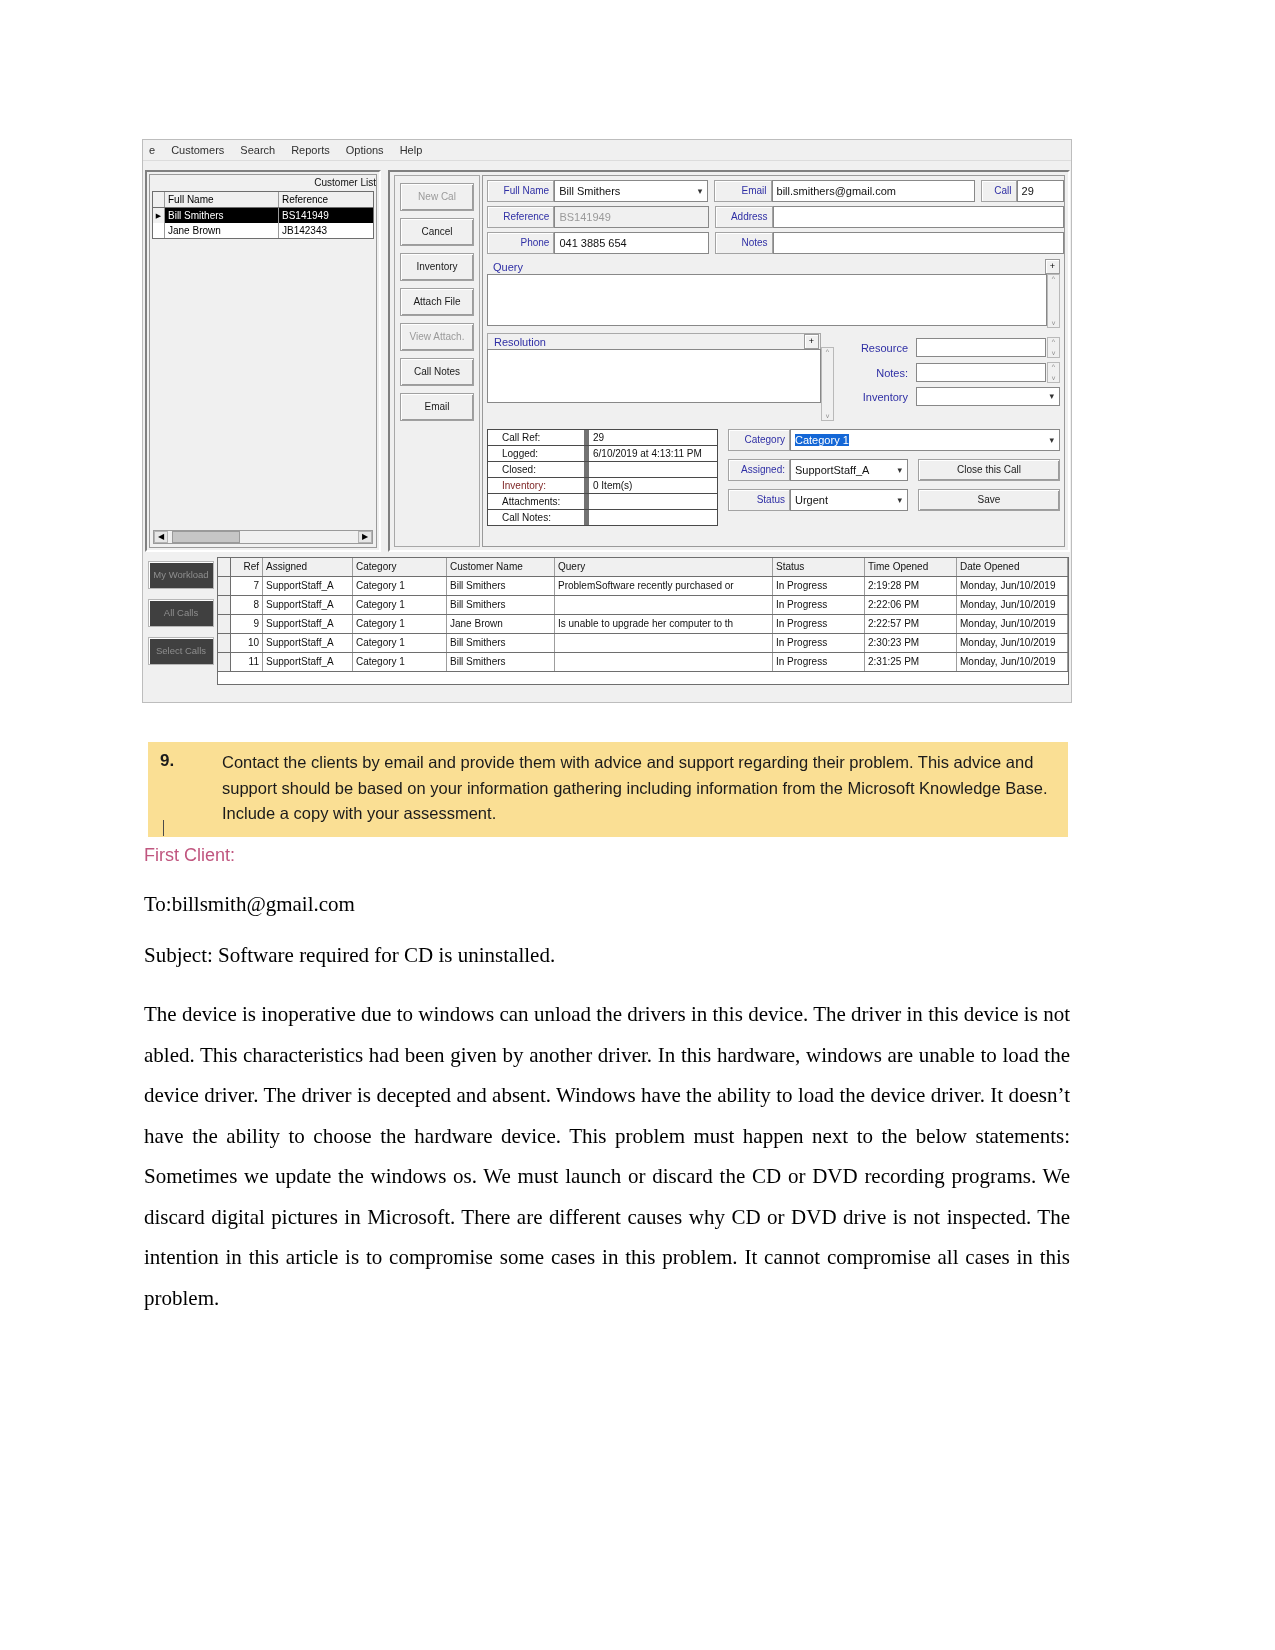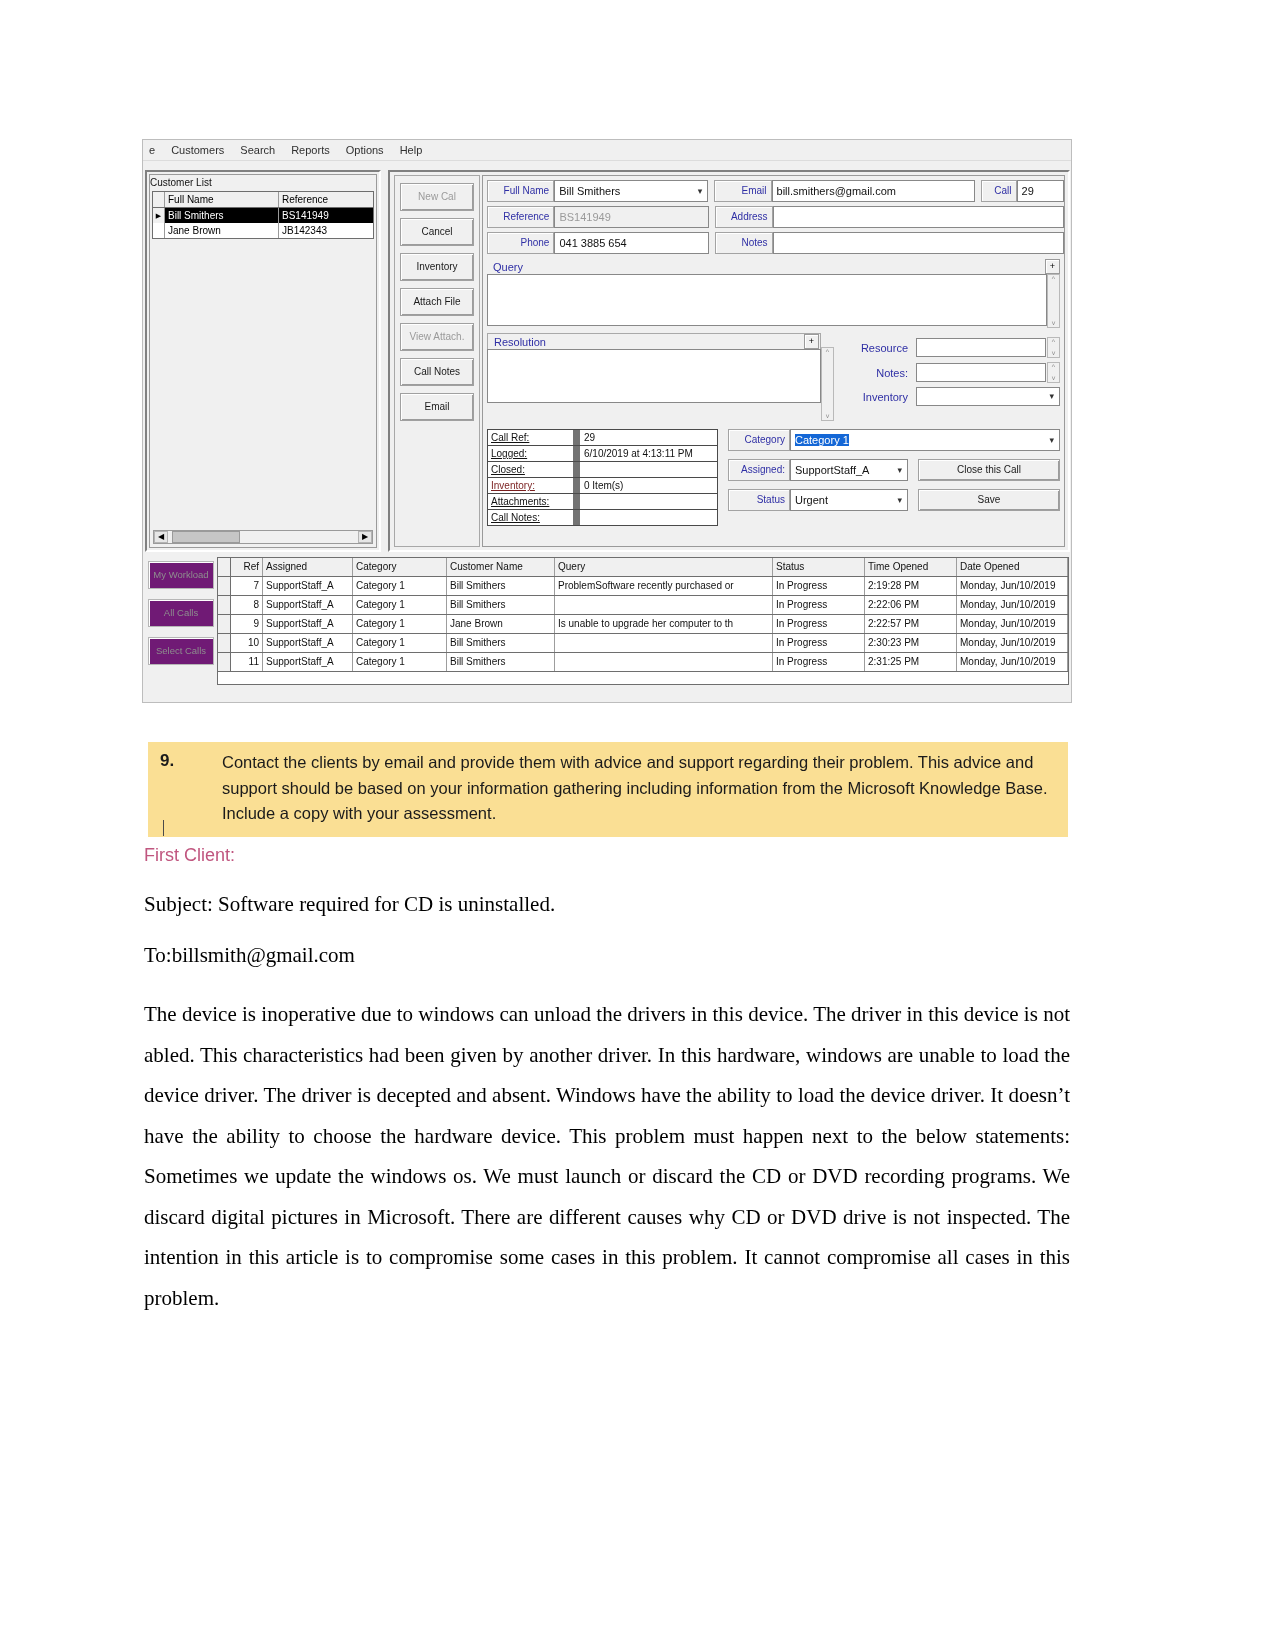--- a/index.html
+++ b/index.html
@@ -18,21 +18,21 @@
   .titlebar .ttl{font-size:11px;color:#1a1a1a;}
   .menubar{height:20px;background:#f0f0f0;display:flex;align-items:center;
            gap:16px;padding-left:6px;border-bottom:1px solid #dcdcdc;}
   .menubar span{font-size:11px;color:#303030;}
   .workarea{position:relative;height:524px;background:#f0f0f0;}
 
   
   .custpanel{position:absolute;left:2px;top:9px;width:232px;height:378px;
              background:#f0f0f0;border:2px solid;border-color:#808080 #ffffff #ffffff #808080;}
   .custpanel .inner{position:absolute;inset:2px;background:#f0f0f0;border:1px solid #9a9a9a;}
-  .custtitle{text-align:left;font-size:10px;padding:2px 0 3px;color:#111;}
+  .custtitle{text-align:right;font-size:10px;padding:2px 0 3px;color:#111;}
   .custgrid{margin:0 2px;border:1px solid #6e6e6e;background:#fff;}
   .cg-row{display:flex;font-size:10px;height:15px;line-height:15px;}
   .cg-head{background:#f0f0f0;border-bottom:1px solid #6e6e6e;}
   .cg-arrow{width:11px;border-right:1px solid #9a9a9a;text-align:center;font-size:7px;color:#000;overflow:hidden;}
   .cg-c1{width:110px;border-right:1px solid #9a9a9a;padding-left:3px;overflow:hidden;white-space:nowrap;}
   .cg-c2{flex:1;padding-left:3px;overflow:hidden;white-space:nowrap;}
   .cg-row.sel{background:#000;color:#fff;}
   .cg-row.sel .cg-arrow{background:#f0f0f0;color:#000;}
   .cg-body{background:#fff;}
   .custbody{height:300px;background:#f0f0f0;}
@@ -65,31 +65,31 @@
   .secthdr{font-size:11px;color:#2f2fa5;padding:2px 0 1px 6px;}
   .plusbtn{width:13px;height:13px;font-size:9px;line-height:12px;text-align:center;
            background:#f0f0f0;border:1px solid #9a9a9a;box-shadow:inset 1px 1px 0 #fff;}
   .vscroll{width:11px;background:#f0f0f0;border:1px solid #b9b9b9;display:flex;
            flex-direction:column;justify-content:space-between;align-items:center;font-size:7px;color:#8a8a8a;}
   .txtarea{background:#fff;border:1px solid #888;}
 
   .infotbl{border:1px solid #4a4a4a;background:#fff;font-size:10px;}
   .infotbl .r{display:flex;height:15px;line-height:15px;border-bottom:1px solid #4a4a4a;}
   .infotbl .r:last-child{border-bottom:none;}
-  .infotbl .k{width:82px;border-right:7px solid #737373;padding-left:3px;color:#111;text-decoration:underline;}
+  .infotbl .k{width:82px;border-right:5px solid #737373;padding-left:14px;color:#111;}
   .infotbl .k.red{color:#7a1f1f;}
   .infotbl .v{flex:1;padding-left:4px;color:#111;}
 
   .selhl{background:#1467d6;color:#fff;}
 
   
   .bottom{position:absolute;left:2px;right:2px;top:392px;bottom:0;background:#f0f0f0;}
   .btabs{position:absolute;left:0;top:8px;width:70px;}
   .btab{width:64px;height:26px;line-height:26px;text-align:center;font-size:9.5px;color:#8e8e8e;
-        background:#701a75;border:1px solid #b6b6b6;box-shadow:inset 1px 1px 0 #fff;margin:0 0 10px 3px;}
+        background:#404040;border:1px solid #b6b6b6;box-shadow:inset 1px 1px 0 #fff;margin:0 0 10px 3px;}
   .grid{position:absolute;left:72px;right:0;top:4px;bottom:0;
         border:1px solid #6e6e6e;background:#fff;font-size:10px;overflow:hidden;}
   .grow{display:flex;height:18px;line-height:18px;border-bottom:1px solid #6e6e6e;}
   .grow.head{background:#f0f0f0;}
   .gc{border-right:1px solid #9d9d9d;padding-left:3px;overflow:hidden;white-space:nowrap;color:#111;}
   .gc.num{text-align:right;padding-right:3px;padding-left:0;}
   .gsel{width:12px;border-right:1px solid #6e6e6e;background:#f0f0f0;}
 
   
   .callout{position:absolute;left:148px;top:742px;width:920px;background:#fadf94;
@@ -378,18 +378,18 @@
   </div>
 
   <div class="callout">
     <div class="num">9.</div>
     <div class="body">Contact the clients by email and provide them with advice and support regarding their problem. This advice and support should be based on your information gathering including information from the Microsoft Knowledge Base. Include a copy with your assessment.</div>
   </div>
   <div class="caret"></div>
 
   <div class="doc">
     <div class="firstclient">First Client:</div>
+    <div class="line">To:billsmith@gmail.com</div>
     <div class="line">Subject: Software required for CD is uninstalled.</div>
-    <div class="line">To:billsmith@gmail.com</div>
     <div class="para">The device is inoperative due to windows can unload the drivers in this device. The driver in this device is not abled. This characteristics had been given by another driver. In this hardware, windows are unable to load the device driver. The driver is decepted and absent. Windows have the ability to load the device driver. It doesn’t have the ability to choose the hardware device. This problem must happen next to the below statements: Sometimes we update the windows os. We must launch or discard the CD or DVD recording programs. We discard digital pictures in Microsoft. There are different causes why CD or DVD drive is not inspected. The intention in this article is to compromise some cases in this problem. It cannot compromise all cases in this problem.</div>
   </div>
 
 </div>
 
 </body></html>

